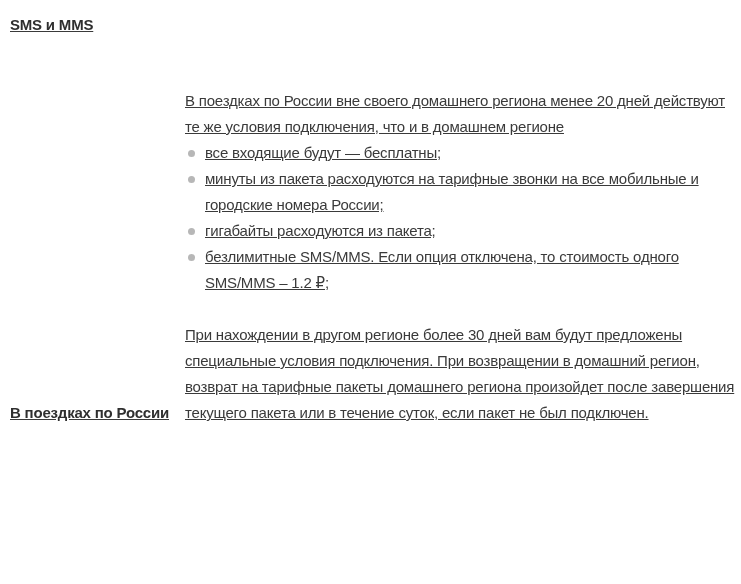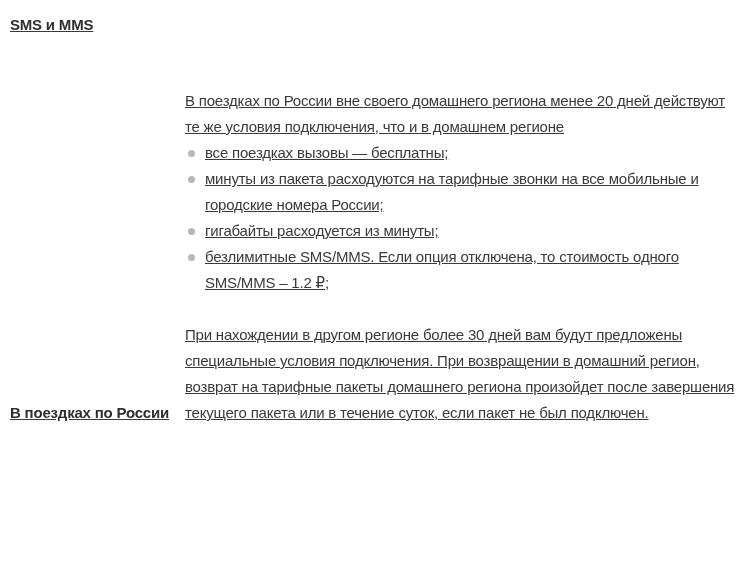--- a/index.html
+++ b/index.html
@@ -82,22 +82,22 @@
     <h3 class="label-col">SMS и MMS</h3>
     <div class="content-col">
     </div>
   </section>
 
   <section class="row">
     <h3 class="label-col">В поездках по России</h3>
     <div class="content-col">
       <p class="para">В поездках по России вне своего домашнего региона менее 20 дней действуют те же условия подключения, что и в домашнем регионе</p>
       <ul class="bullets">
-        <li>все поездках вызовы — бесплатны;</li>
+        <li>все входящие будут — бесплатны;</li>
         <li>минуты из пакета расходуются на тарифные звонки на все мобильные и городские номера России;</li>
-        <li>гигабайты расходуется из минуты;</li>
+        <li>гигабайты расходуются из пакета;</li>
         <li>безлимитные SMS/MMS. Если опция отключена, то стоимость одного SMS/MMS – 1.2 ₽;</li>
       </ul>
       <p class="para outro">При нахождении в другом регионе более 30 дней вам будут предложены специальные условия подключения. При возвращении в домашний регион, возврат на тарифные пакеты домашнего региона произойдет после завершения текущего пакета или в течение суток, если пакет не был подключен.</p>
     </div>
   </section>
 
 </div>
 
 </body></html>

